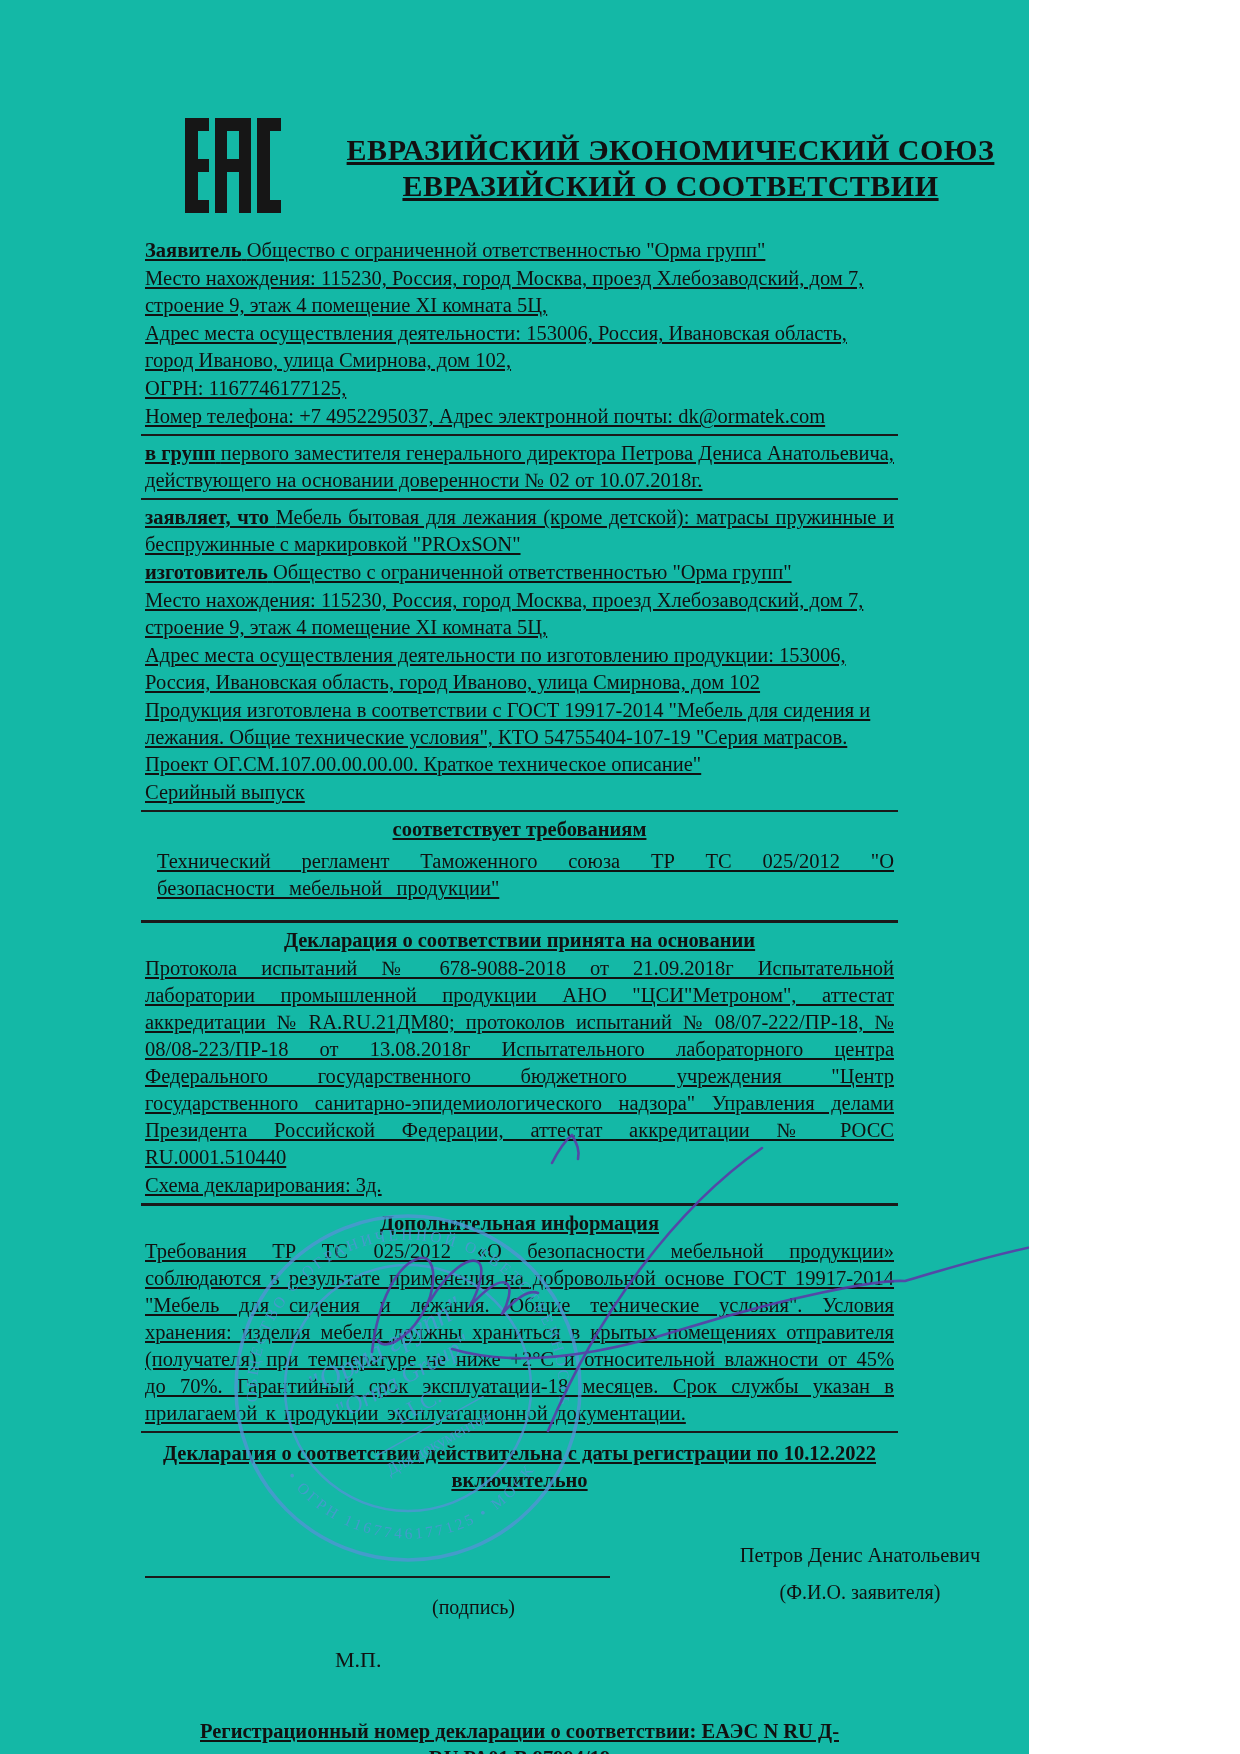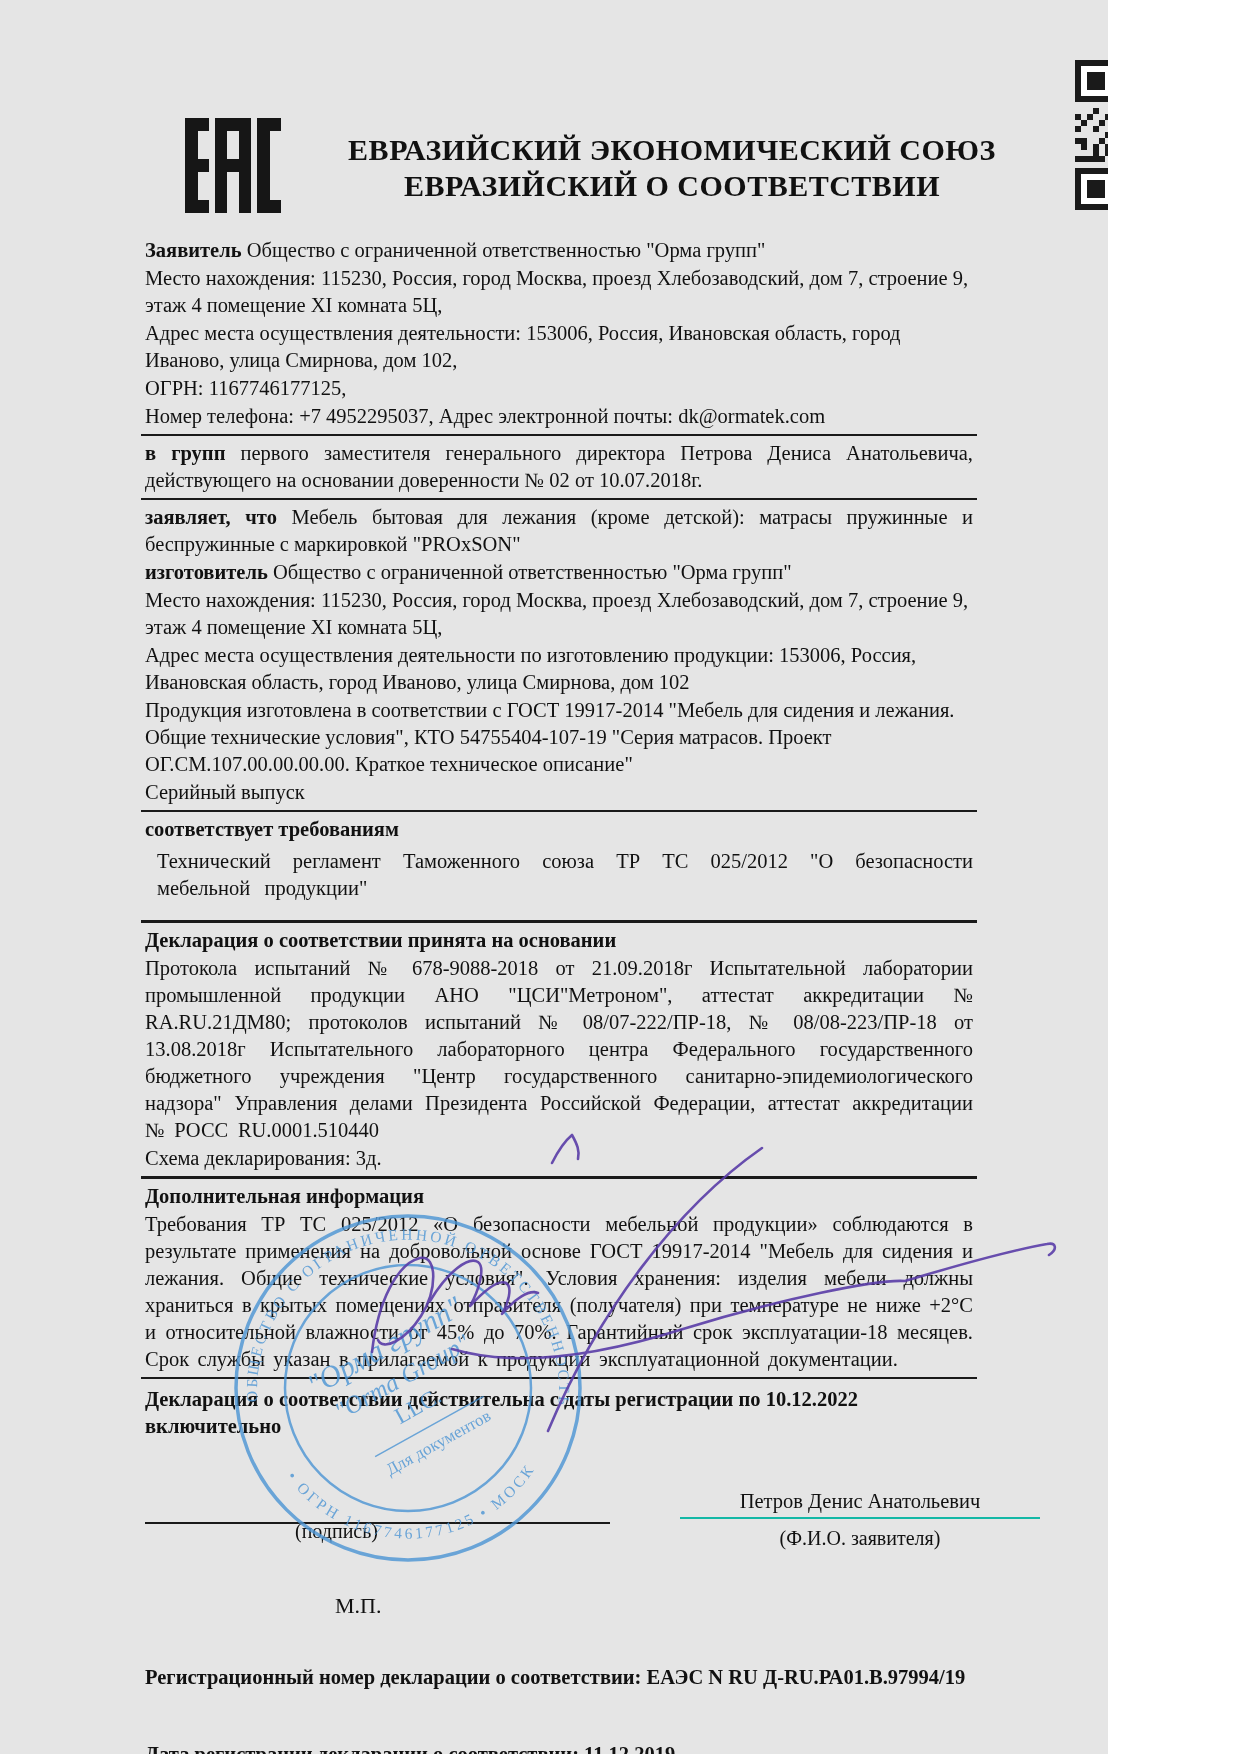--- a/index.html
+++ b/index.html
@@ -1,50 +1,51 @@
 <!DOCTYPE html>
 <html lang="ru"><head>
 <meta charset="utf-8">
 <style>
   html,body{margin:0;padding:0;background:#ffffff;}
   .page{
     position:relative;
-    width:1108px;
+    width:1029px;
     height:1754px;
-    background:#e5e5e5;
+    background:#14b8a6;
     font-family:"Liberation Serif","DejaVu Serif",serif;
     color:#111;
     overflow:hidden;
+    text-decoration:underline;
   }
   
   .header{display:flex;align-items:flex-start;padding-top:118px;}
   .eac-logo{margin-left:185px;width:97px;height:95px;flex:0 0 auto;}
   .titles{width:720px;margin-left:30px;margin-top:14px;text-align:center;
           font-weight:bold;font-size:30px;line-height:36px;letter-spacing:.5px;}
   .qr-wrap{position:absolute;left:1075px;top:60px;width:150px;height:150px;}
   .qr-wrap svg{width:150px;height:150px;shape-rendering:crispEdges;}
 
   
   .content{margin:24px 135px 0 145px;font-size:20.5px;line-height:27px;}
   .para{margin:0 0 1px 0;}
   .just{text-align:justify;}
   .lbl{font-weight:bold;}
-  .bold-line{font-weight:bold;}
+  .bold-line{font-weight:bold;text-align:center;}
   .rule{border:none;border-top:2px solid #1a1a1a;margin:4px 0 4px -4px;width:calc(100% + 8px);}
   .rule.med{border-top-width:2.5px;}
   .rule.thick{border-top-width:3.5px;}
   .compliance-text{padding-left:12px;word-spacing:.45em;margin-top:5px;margin-bottom:18px;}
   .basis-text{word-spacing:.22em;}
   .additional-text{word-spacing:.16em;}
   .validity{margin-top:7px;}
 
   
   .sig-area{position:relative;height:196px;margin-top:12px;}
   .sig-line-left{position:absolute;left:0;top:70px;width:465px;border-bottom:2px solid #1a1a1a;}
-  .sig-caption{position:absolute;left:150px;top:66px;width:220px;text-align:left;font-size:20px;}
+  .sig-caption{position:absolute;left:150px;top:88px;width:220px;text-align:right;font-size:20px;}
   .mp{position:absolute;left:190px;top:140px;width:160px;text-align:left;font-size:22px;}
   .fio-wrap{position:absolute;left:535px;top:36px;width:360px;text-align:center;}
   .fio-name{display:block;padding-bottom:2px;border-bottom:2px solid #14b8a6;font-size:20.5px;}
   .fio-caption{display:block;margin-top:6px;font-size:20px;}
 
   .reg-line{margin-top:16px;}
   .date-line{margin-top:50px;}
 
   
   .stamp-wrap{position:absolute;left:218px;top:1198px;width:380px;height:380px;pointer-events:none;opacity:.82;}

